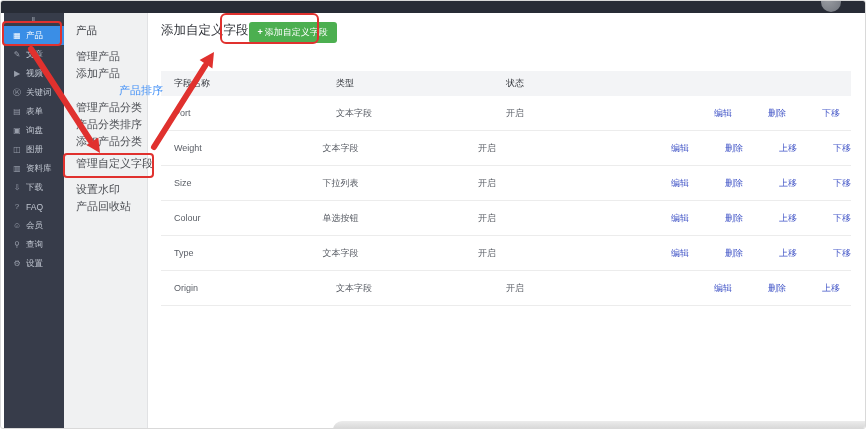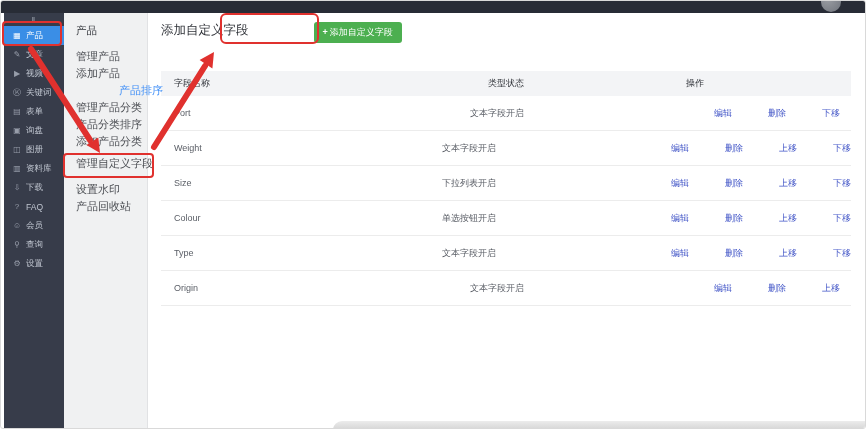--- a/index.html
+++ b/index.html
@@ -25,30 +25,30 @@
   .submenu-title { font-size:10.5px; color:#31343a; padding:11px 0 10px 12px; }
   .sm-item { font-size:11px; color:#4a4d52; padding:0 0 0 12px; height:17px; line-height:17px; cursor:pointer; white-space:nowrap; }
   .sm-item.active { color:#3e8ef7;margin-left:43px; }
   .sm-item.boxed { height:24px; line-height:22px; margin:2px 16px 5px 0; }
   .submenu-collapse { position:absolute; left:71px; bottom:186px; width:15px; height:12px; border:1px solid #c9c9c9;
                       border-radius:2px; background:#fafafa; color:#9a9a9a; font-size:8px; line-height:10px; text-align:center; cursor:pointer; }
   
   .main { position:absolute; left:147px; top:12px; width:719px; height:417px; background:#fff; z-index:1; }
   .main-header { position:absolute; left:13px; top:9px; display:flex; align-items:flex-start; }
   .page-title { font-size:12.5px; color:#303339; }
-  .add-btn { margin-left:65px; height:21px; padding:0 9px; background:#4caf50; border:none; border-radius:3px;
+  .add-btn { height:21px; padding:0 9px; background:#4caf50; border:none; border-radius:3px;
              color:#fff; font-size:9px; line-height:21px; cursor:pointer; font-family:inherit; white-space:nowrap; }
   .add-btn .plus { font-weight:bold; margin-right:2px; }
   
   .table { position:absolute; left:13px; top:58px; width:690px; }
   .t-row { display:flex; align-items:center; }
   .t-head { height:25px; background:#f3f4f6; font-size:9px; color:#33363c; }
   .t-body-row { height:35px; border-bottom:1px solid #ececec; font-size:9px; color:#5a5e66; background:#fff; }
   .col-name   { width:175px; padding-left:13px; }
-  .col-type   { width:170px;text-align:right; }
+  .col-type   { width:170px; }
   .col-status { width:180px; }
   .col-actions{ flex:1; display:flex; gap:8px; }
   .t-head .col-name { color:#33363c; }
   .action-link { color:#4558c8; cursor:pointer; white-space:nowrap;padding-left:28px; }
   
   .bottom-shadow { position:absolute; left:185px; right:0; bottom:0; height:9px; z-index:0;
                    background:linear-gradient(to bottom,#ececec,#d4d4d4); border-top-left-radius:9px; }
   
   .anno-box { position:absolute; border:2px solid #e0312e; border-radius:4px; z-index:6; pointer-events:none; }
   #anno-box-sidebar  { left:1px;  top:20px;  width:60px; height:25px; }
@@ -143,21 +143,20 @@
     <div class="main-header">
       <span class="page-title">添加自定义字段</span>
       <button class="add-btn"><span class="plus">+</span><span>添加自定义字段</span></button>
     </div>
 
     <div class="table">
       <div class="t-row t-head" id="table-head">
           <div class="col-name">字段名称</div>
           <div class="col-type">类型</div>
           <div class="col-status">状态</div>
-          <div class="col-actions">操作</div>
         </div>
       <div id="table-rows">
           <div class="t-row t-body-row">
             <div class="col-name">Port</div>
             <div class="col-type">文本字段</div>
             <div class="col-status">开启</div>
             <div class="col-actions">
               <span class="action-link">编辑</span>
               <span class="action-link">删除</span>
               <span class="action-link">下移</span>

